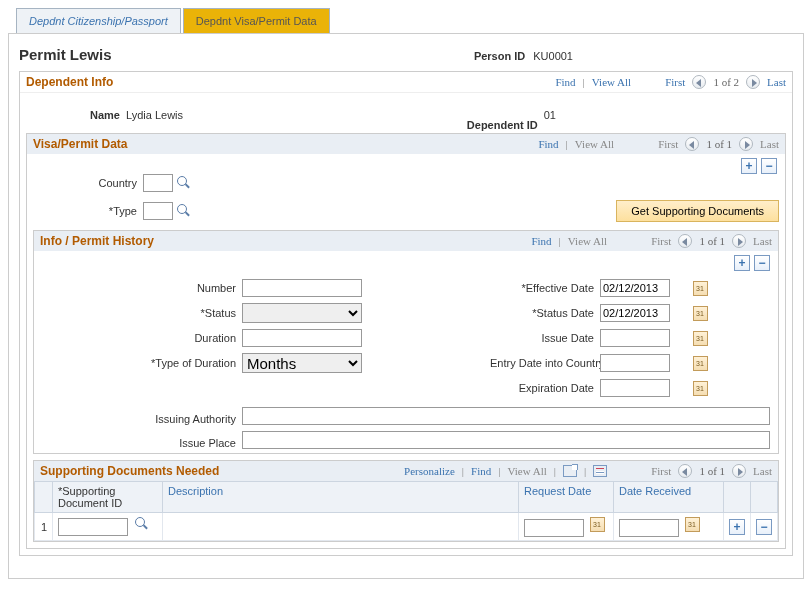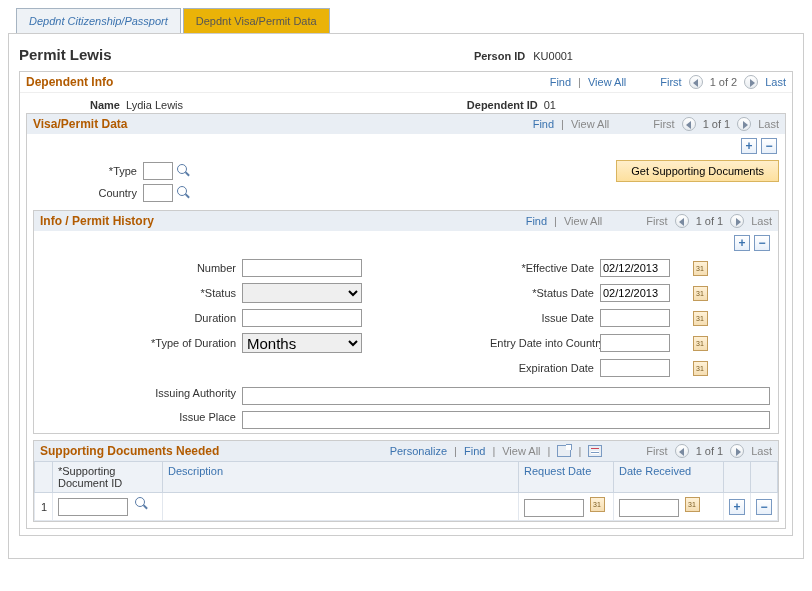--- a/index.html
+++ b/index.html
@@ -61,20 +61,21 @@
     color: #b25b00;
     font-size: 12px;
     font-weight: bold;
   }
   .nav-group {
     margin-left: auto;
     display: flex;
     align-items: center;
     gap: 7px;
     color: #666;
+    font-family: Liberation Serif, serif;
   }
   .nav-group .link { color: #3b73af; cursor: pointer; }
   .nav-group .sep { color: #888; }
   .nav-arrow {
     display: inline-block;
     width: 14px; height: 14px;
     border: 1px solid #b0b8c0;
     border-radius: 50%;
     background: linear-gradient(#fff,#e8ecf0);
     position: relative;
@@ -154,21 +155,21 @@
   }
   .inner-section { margin: 0 6px 6px 6px; }
   .hist-grid {
     display: grid;
     grid-template-columns: 200px 120px 1fr 110px 90px 20px 60px;
     row-gap: 6px;
     align-items: center;
     padding: 8px 8px 4px 8px;
   }
   .hist-grid .lbl { white-space: nowrap; }
-  .hist-grid .full-span { grid-column: 1 / span 7; display:flex; align-items:flex-start; }
+  .hist-grid .full-span { grid-column: 1 / span 7; display:flex; align-items:flex-end; }
   .pm-top-right { display:flex; justify-content:flex-end; padding:4px 8px 0 0; }
   .doc-table {
     width:100%;
     border-collapse:collapse;
     padding-left:35px;
   }
   .doc-table th {
     background:#eef2f7;
     border:1px solid #ccd5e0;
     text-align:left;
@@ -221,21 +222,21 @@
         <span>1 of 2</span>
         <span class="nav-arrow right"></span>
         <span class="link">Last</span>
       </div>
     </div>
 
     <div class="body-row">
       <span class="lbl" style="width:100px;font-weight:bold;">Name</span>
       <span>Lydia Lewis</span>
       <span style="flex:1"></span>
-      <span class="lbl" style="font-weight:bold;">Dependent ID</span>
+      <span class="lbl" style="font-weight:bold;margin-top:20px;">Dependent ID</span>
       <span style="margin-right:230px;">01</span>
     </div>
 
     <div class="section inner-section">
       <div class="section-head">
         <span class="section-title">Visa/Permit Data</span>
         <div class="nav-group">
           <span class="link">Find</span>
           <span class="sep">|</span>
           <span style="color:#888;">View All</span>
@@ -246,31 +247,31 @@
           <span class="nav-arrow right"></span>
           <span style="color:#888;">Last</span>
         </div>
       </div>
       <div class="pm-top-right">
         <div class="plus-minus">
           <span class="pm-btn">+</span>
           <span class="pm-btn">−</span>
         </div>
       </div>
+      <div class="body-row" style="padding-top:0;">
+        <span class="lbl" style="width:110px;">Country</span>
+        <input class="text" style="width: 30px;" value="">
+        <span class="lookup-icon"></span>
+      </div>
       <div class="body-row">
         <span class="lbl req" style="width:110px;">Type</span>
         <input class="text" style="width: 30px;" value="">
         <span class="lookup-icon"></span>
         <span style="flex:1"></span>
         <button class="orange-btn">Get Supporting Documents</button>
-      </div>
-      <div class="body-row" style="padding-top:0;">
-        <span class="lbl" style="width:110px;">Country</span>
-        <input class="text" style="width: 30px;" value="">
-        <span class="lookup-icon"></span>
       </div>
 
       <div class="section inner-section" style="margin-top:6px;">
         <div class="section-head">
           <span class="section-title">Info / Permit History</span>
           <div class="nav-group">
             <span class="link">Find</span>
             <span class="sep">|</span>
             <span style="color:#888;">View All</span>
             <span style="width:30px;"></span>

